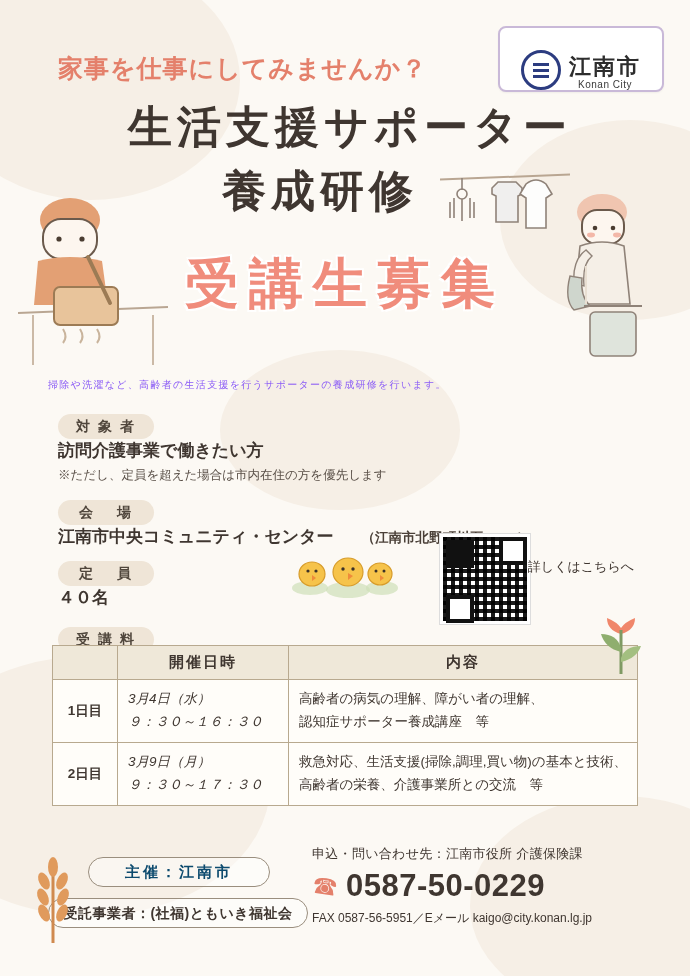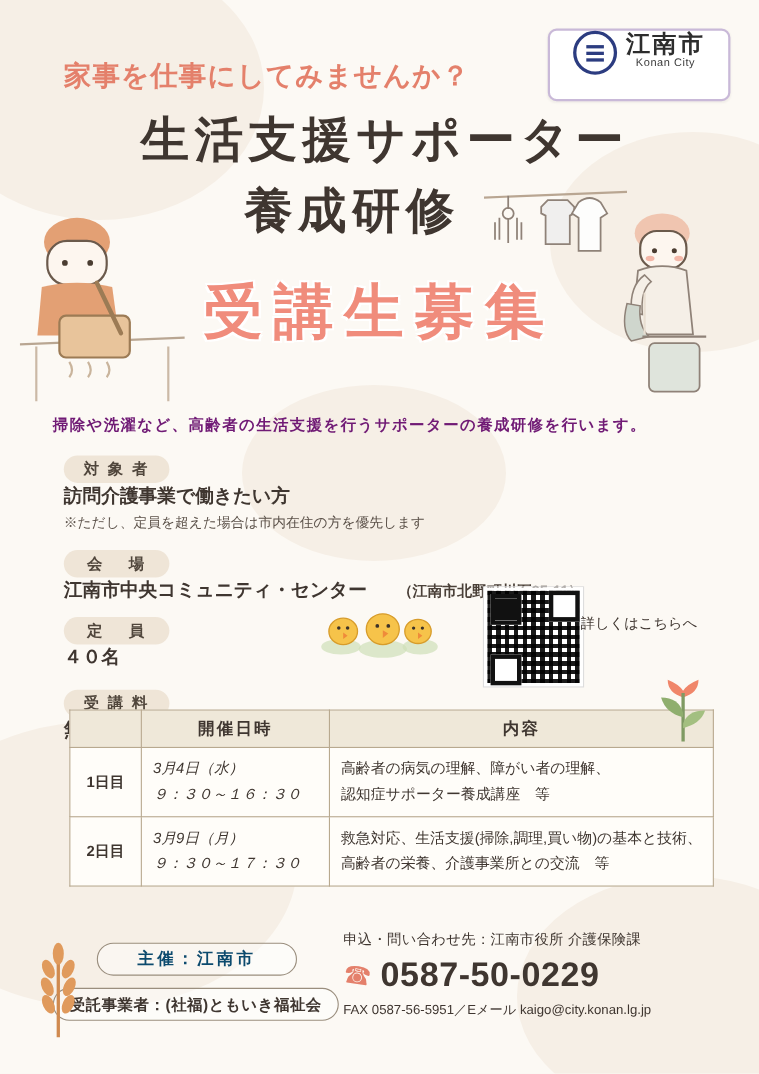--- a/index.html
+++ b/index.html
@@ -39,21 +39,21 @@
   .logo-box {
     position: absolute;
     right: 26px;
     top: 26px;
     width: 162px;
     height: 62px;
     background: #ffffff;
     border: 2px solid #c9b9d8;
     border-radius: 8px;
     display: flex;
-    align-items: flex-start;
+    align-items: flex-end;
     justify-content: center;
     gap: 8px;
     box-shadow: 0 1px 2px rgba(0,0,0,0.05);
   }
   .logo-mark {
     width: 34px; height: 34px;
     border-radius: 50%;
     border: 3px solid #2c3c80;
     display: flex; align-items: center; justify-content: center;
   }
@@ -103,24 +103,24 @@
     text-align: center;
     font-size: 54px;
     font-weight: bold;
     color: #f08c7c;
     letter-spacing: 10px;
     text-shadow: 2px 2px 0 #ffffff, -2px -2px 0 #ffffff, 2px -2px 0 #ffffff, -2px 2px 0 #ffffff;
   }
   .lead {
     position: absolute;
     left: 48px; top: 378px;
-    font-size: 14px;
-    color: #701a75;
+    font-size: 10px;
+    color: #8b5cf6;
     letter-spacing: 1.3px;
-    font-weight: bold;
+    font-weight: normal;
   }
 
   
   .info {
     position: absolute;
     left: 58px; top: 412px;
     width: 600px;
   }
   .row {
     display: flex;
@@ -198,21 +198,20 @@
     color: #3f3630;
   }
 
   
   .tbl {
     position: absolute;
     left: 52px; top: 645px;
     width: 586px;
     border-collapse: collapse;
     background: #fffdf9;
-    margin-left: 11px;
   }
   .tbl td, .tbl th {
     border: 1px solid #b8a98f;
     padding: 8px 10px;
     font-size: 13.5px;
     color: #3f3630;
     vertical-align: middle;
   }
   .tbl thead th {
     background: #efe8d9;

